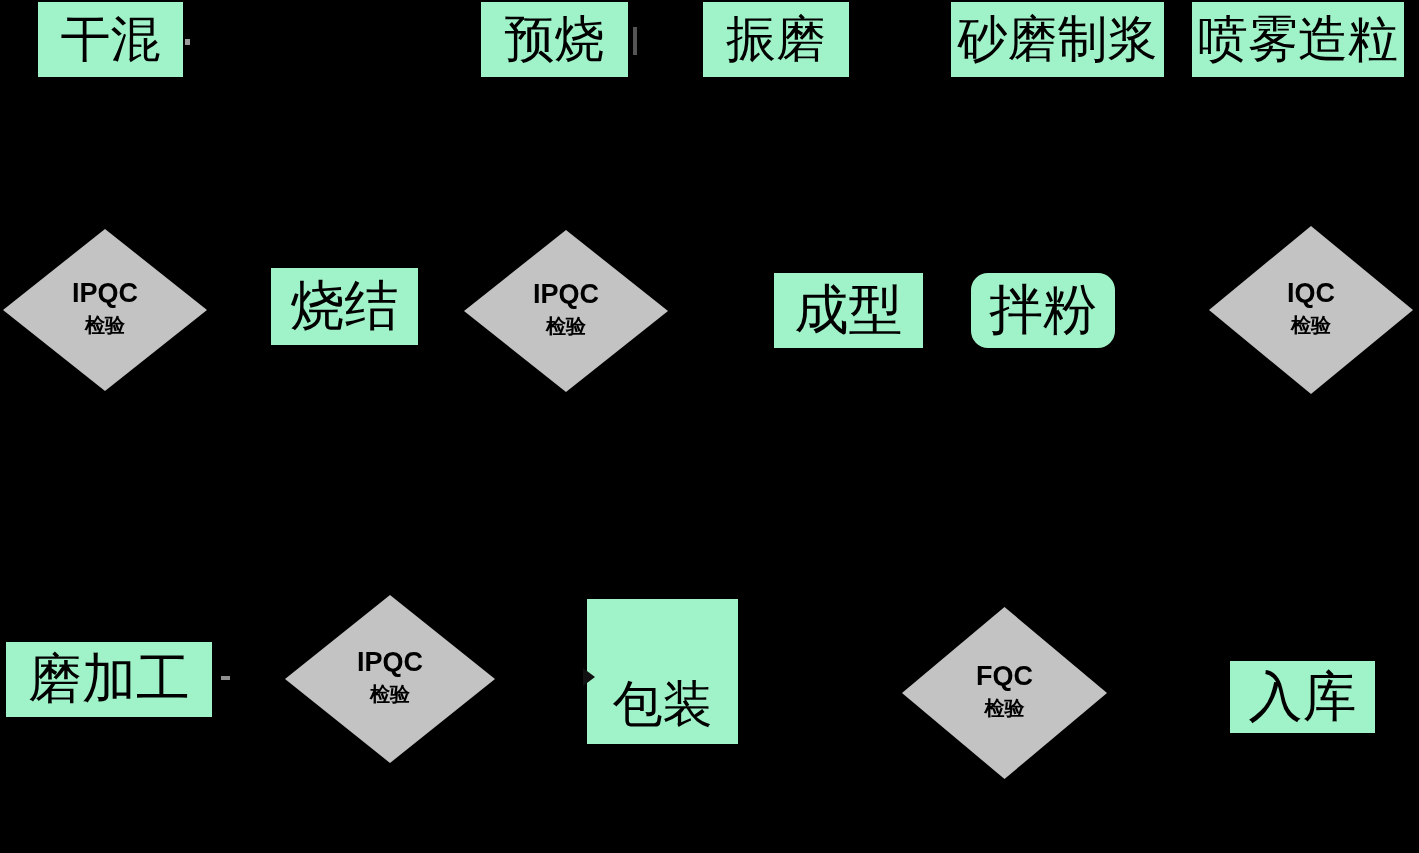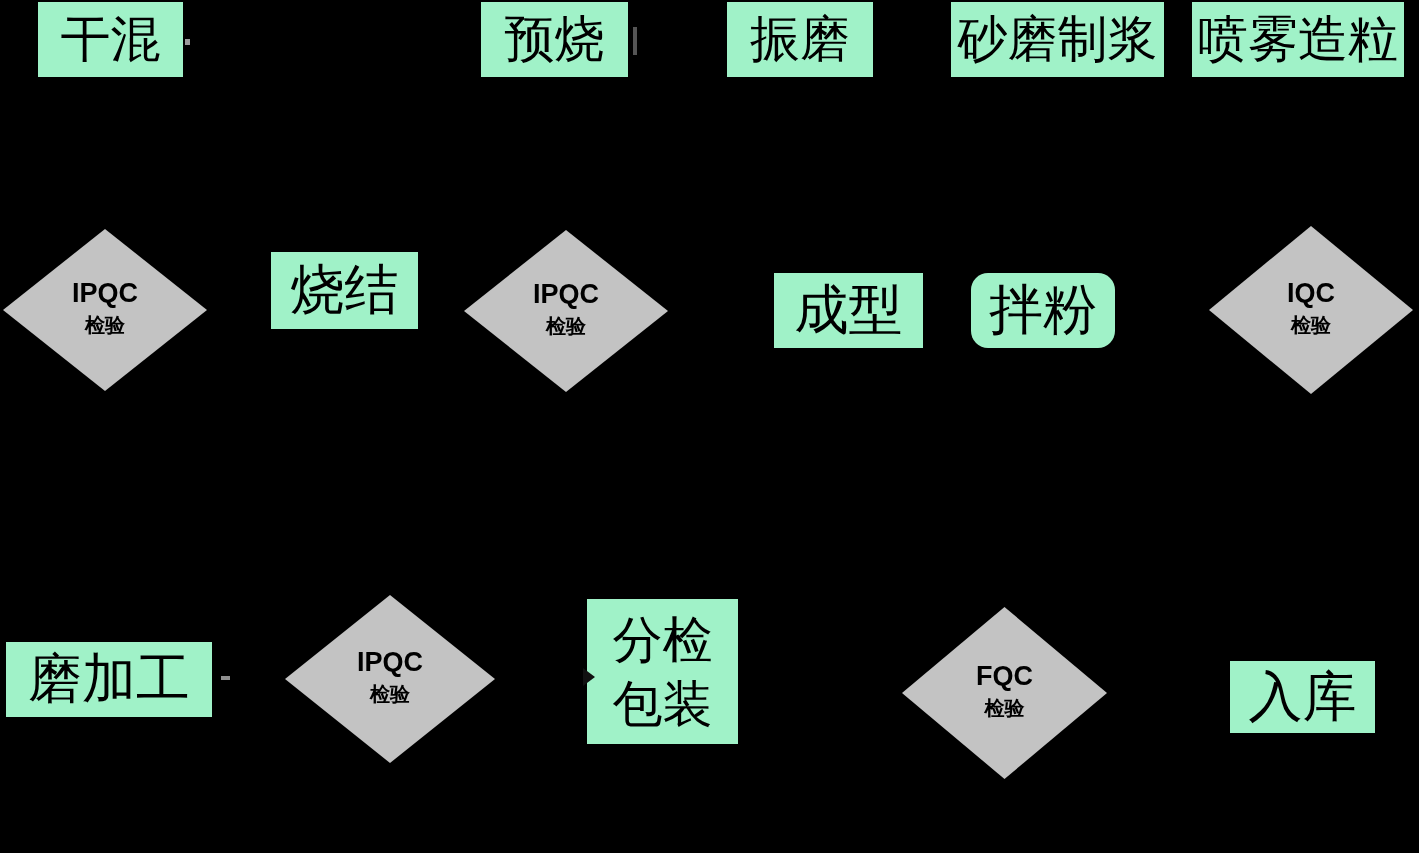--- a/index.html
+++ b/index.html
@@ -51,30 +51,30 @@
     font-family: "Liberation Serif", "DejaVu Serif", serif;
     font-weight: 700;
     font-size: 20px;
     line-height: 34px;
   }
 
   
   #n-dry-mix           { left: 38px;   top: 2px;   width: 145px; height: 75px; }
   #n-ball-making       { left: 260px;  top: 2px;   width: 144px; height: 75px; }
   #n-pre-sinter        { left: 481px;  top: 2px;   width: 147px; height: 75px; }
-  #n-vibration-mill    { left: 703px;  top: 2px;   width: 146px; height: 75px; margin-left: 24px; }
+  #n-vibration-mill    { left: 703px;  top: 2px;   width: 146px; height: 75px; }
   #n-sand-mill         { left: 923px;  top: 2px;   width: 213px; height: 75px; margin-left: 28px; }
   #n-spray-granulation { left: 1192px; top: 2px;   width: 212px; height: 75px; }
   #n-dry-mix .plabel, #n-ball-making .plabel, #n-pre-sinter .plabel,
   #n-vibration-mill .plabel, #n-sand-mill .plabel, #n-spray-granulation .plabel
                        { font-size: 50px; }
 
   
   #n-ipqc-left         { left: 3px;    top: 229px; width: 204px; height: 162px; }
-  #n-sintering         { left: 271px;  top: 252px; width: 147px; height: 77px; }
+  #n-sintering         { left: 271px;  top: 268px; width: 147px; height: 77px; }
   #n-ipqc-mid          { left: 464px;  top: 230px; width: 204px; height: 162px; }
   #n-molding           { left: 734px;  top: 273px; width: 149px; height: 75px; margin-left: 40px; }
   #n-powder-mixing     { left: 971px;  top: 273px; width: 144px; height: 75px; border-radius: 17px; }
   #n-iqc               { left: 1209px; top: 226px; width: 204px; height: 168px; }
   #n-sintering .plabel, #n-molding .plabel, #n-powder-mixing .plabel
                        { font-size: 54px; }
 
   
   #n-grinding          { left: 6px;    top: 642px; width: 206px; height: 75px; }
   #n-ipqc-bottom       { left: 285px;  top: 595px; width: 210px; height: 168px; }
@@ -139,21 +139,21 @@
 
   <div class="process" id="n-grinding">
     <span class="plabel">磨加工</span>
   </div>
   <div class="diamond" id="n-ipqc-bottom">
     <span class="code">IPQC</span>
     <span class="insp">检验</span>
   </div>
   <div class="process" id="n-sort-pack">
     <span class="plabel">
-      <span>分检</span><br>
+      <br>
       <span>包装</span>
     </span>
   </div>
   <div class="diamond" id="n-fqc">
     <span class="code">FQC</span>
     <span class="insp">检验</span>
   </div>
   <div class="process" id="n-warehousing">
     <span class="plabel">入库</span>
   </div>

